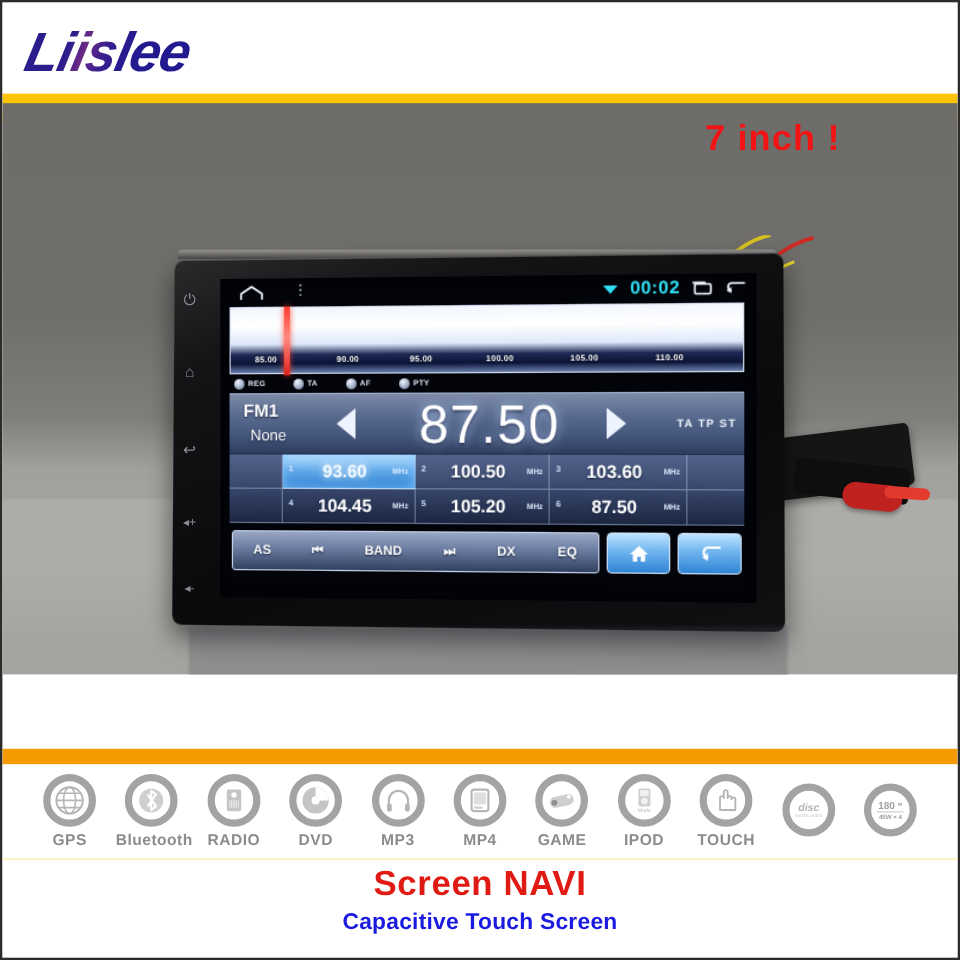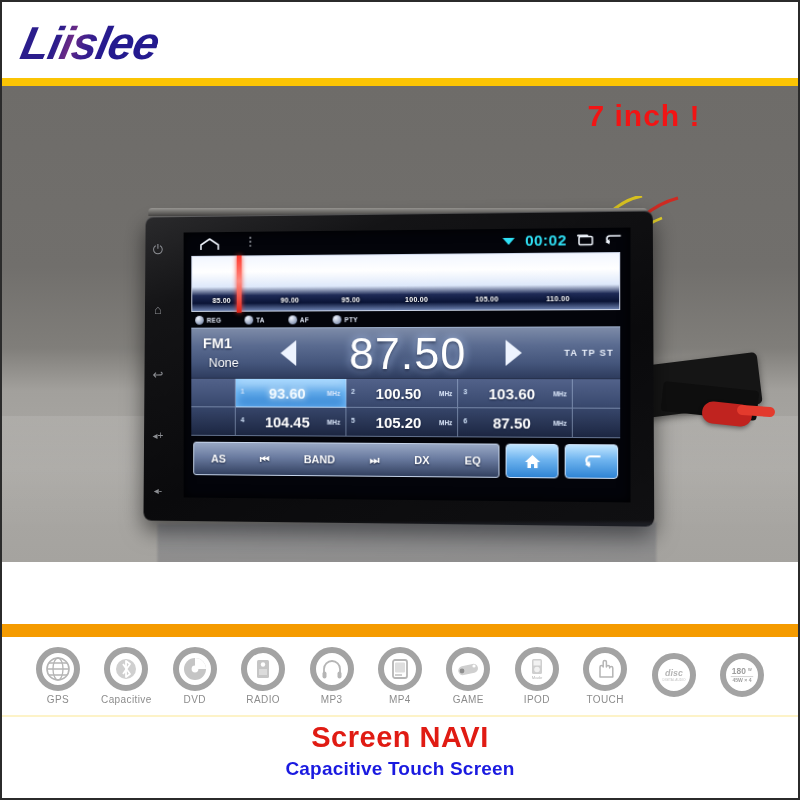--- a/index.html
+++ b/index.html
@@ -117,21 +117,21 @@
   .refl-text2{position:absolute;left:20px;top:34px;width:420px;color:#cfd5e1;font-size:13px;font-weight:bold;
       display:flex;justify-content:space-around;}
 
   
   .bar-o{position:absolute;left:0;top:622px;width:796px;height:13px;background:#f59b00;}
   .features{position:absolute;left:0;top:635px;width:796px;height:78px;background:#fff;
       display:flex;align-items:center;justify-content:space-between;padding:0 26px;box-sizing:border-box;}
   .feat{width:60px;text-align:center;}
   .feat .circ{width:44px;height:44px;margin:0 auto;border:6px solid #a3a3a3;border-radius:50%;
       display:flex;align-items:center;justify-content:center;box-sizing:border-box;background:#fff;}
-  .feat .lbl{margin-top:3px;font-size:10px;font-weight:normal;color:#8c8c8c;letter-spacing:.4px;}
+  .feat .lbl{margin-top:3px;font-size:13px;font-weight:bold;color:#8c8c8c;letter-spacing:.4px;}
   .glyph{color:#b5b5b5;}
 
   .footer{position:absolute;left:0;top:713px;width:796px;height:83px;background:#fff;text-align:center;}
   .f1{margin-top:6px;font-size:29px;font-weight:bold;color:#e01b13;letter-spacing:.5px;}
   .f2{margin-top:4px;font-size:19px;font-weight:bold;color:#1a1ae0;letter-spacing:.2px;}
   .footline{position:absolute;left:0;top:0;width:796px;height:2px;background:#fdf3c8;}
 </style>
 </head>
 <body>
 
@@ -328,44 +328,44 @@
       <div class="lbl">GPS</div>
     </div>
 
     <div class="feat">
       <div class="circ">
         <svg width="28" height="28" viewBox="0 0 28 28">
             <circle cx="14" cy="14" r="10" fill="#cfcfcf"></circle>
             <path d="M11 9 L18 19 L14 22 L14 6 L18 9 L11 19" stroke="#fff" stroke-width="1.8" fill="none" stroke-linejoin="round"></path>
           </svg>
       </div>
-      <div class="lbl">Capacitive</div>
-    </div>
-
-    <div class="feat">
-      <div class="circ">
-        <svg width="28" height="28" viewBox="0 0 28 28">
-            <circle cx="14" cy="14" r="11" fill="#c5c5c5"></circle>
-            <path d="M14 3 A11 11 0 0 1 25 14 L14 14 Z" fill="#fff"></path>
-            <circle cx="14" cy="14" r="3.4" fill="#fff"></circle>
-          </svg>
-      </div>
-      <div class="lbl">DVD</div>
+      <div class="lbl">Bluetooth</div>
     </div>
 
     <div class="feat">
       <div class="circ">
         <svg width="28" height="28" viewBox="0 0 28 28">
             <rect x="8" y="5" width="12" height="18" rx="1.5" fill="#c5c5c5"></rect>
             <circle cx="14" cy="9.5" r="2.2" fill="#fff"></circle>
             <rect x="10" y="14" width="8" height="6" fill="#e9e9e9"></rect>
             <path d="M11 14v6M13 14v6M15 14v6M17 14v6" stroke="#c5c5c5" stroke-width="0.8"></path>
           </svg>
       </div>
       <div class="lbl">RADIO</div>
+    </div>
+
+    <div class="feat">
+      <div class="circ">
+        <svg width="28" height="28" viewBox="0 0 28 28">
+            <circle cx="14" cy="14" r="11" fill="#c5c5c5"></circle>
+            <path d="M14 3 A11 11 0 0 1 25 14 L14 14 Z" fill="#fff"></path>
+            <circle cx="14" cy="14" r="3.4" fill="#fff"></circle>
+          </svg>
+      </div>
+      <div class="lbl">DVD</div>
     </div>
 
     <div class="feat">
       <div class="circ">
         <svg width="28" height="28" viewBox="0 0 28 28">
             <path d="M6 18 V14 a8 8 0 0 1 16 0 V18" fill="none" stroke="#b5b5b5" stroke-width="1.8"></path>
             <rect x="4.5" y="16.5" width="4" height="7" rx="2" fill="#b5b5b5"></rect>
             <rect x="19.5" y="16.5" width="4" height="7" rx="2" fill="#b5b5b5"></rect>
           </svg>
       </div>

